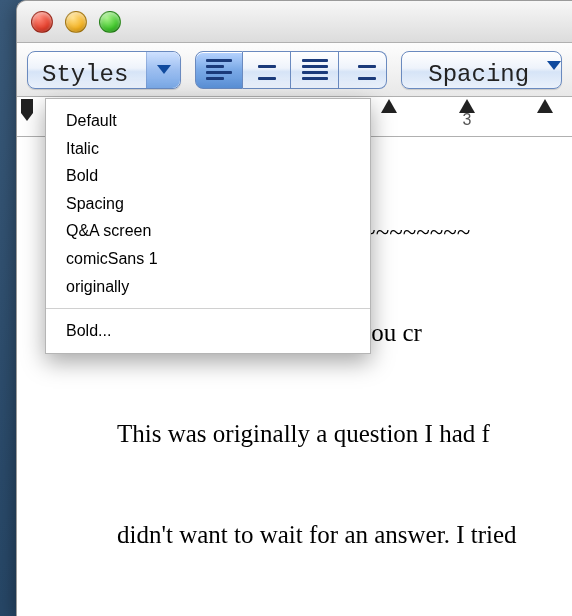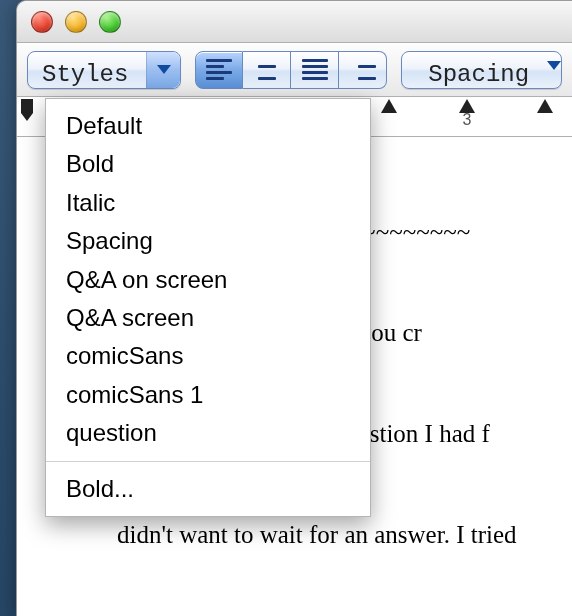--- a/index.html
+++ b/index.html
@@ -139,21 +139,21 @@
     left: 28px; top: 97px;
     width: 326px;
     background:#fff;
     border:1px solid #b5b5b5;
     box-shadow: 0 8px 22px rgba(0,0,0,0.35);
     padding: 8px 0;
     z-index: 50;
   }
   .dropdown .item {
     padding: 3px 20px;
-    font-size: 24px;
+    font-size: 16px;
     color:#000;
     line-height:1.35;
     cursor: default;
   }
   .dropdown .sep {
     height:1px; background:#d0d0d0;
     margin:8px 0;
   }
 </style>
 </head>
@@ -234,25 +234,23 @@
     
     
     
     
     
     
   </div>
 
   <div class="dropdown">
     <div class="item">Default</div>
+    <div class="item">Italic</div>
     <div class="item">Bold</div>
-    <div class="item">Italic</div>
     <div class="item">Spacing</div>
-    <div class="item">Q&amp;A on screen</div>
     <div class="item">Q&amp;A screen</div>
-    <div class="item">comicSans</div>
     <div class="item">comicSans 1</div>
-    <div class="item">question</div>
+    <div class="item">originally</div>
     <div class="sep"></div>
     <div class="item">Bold...</div>
   </div>
 
 </div>
 
 </body></html>

